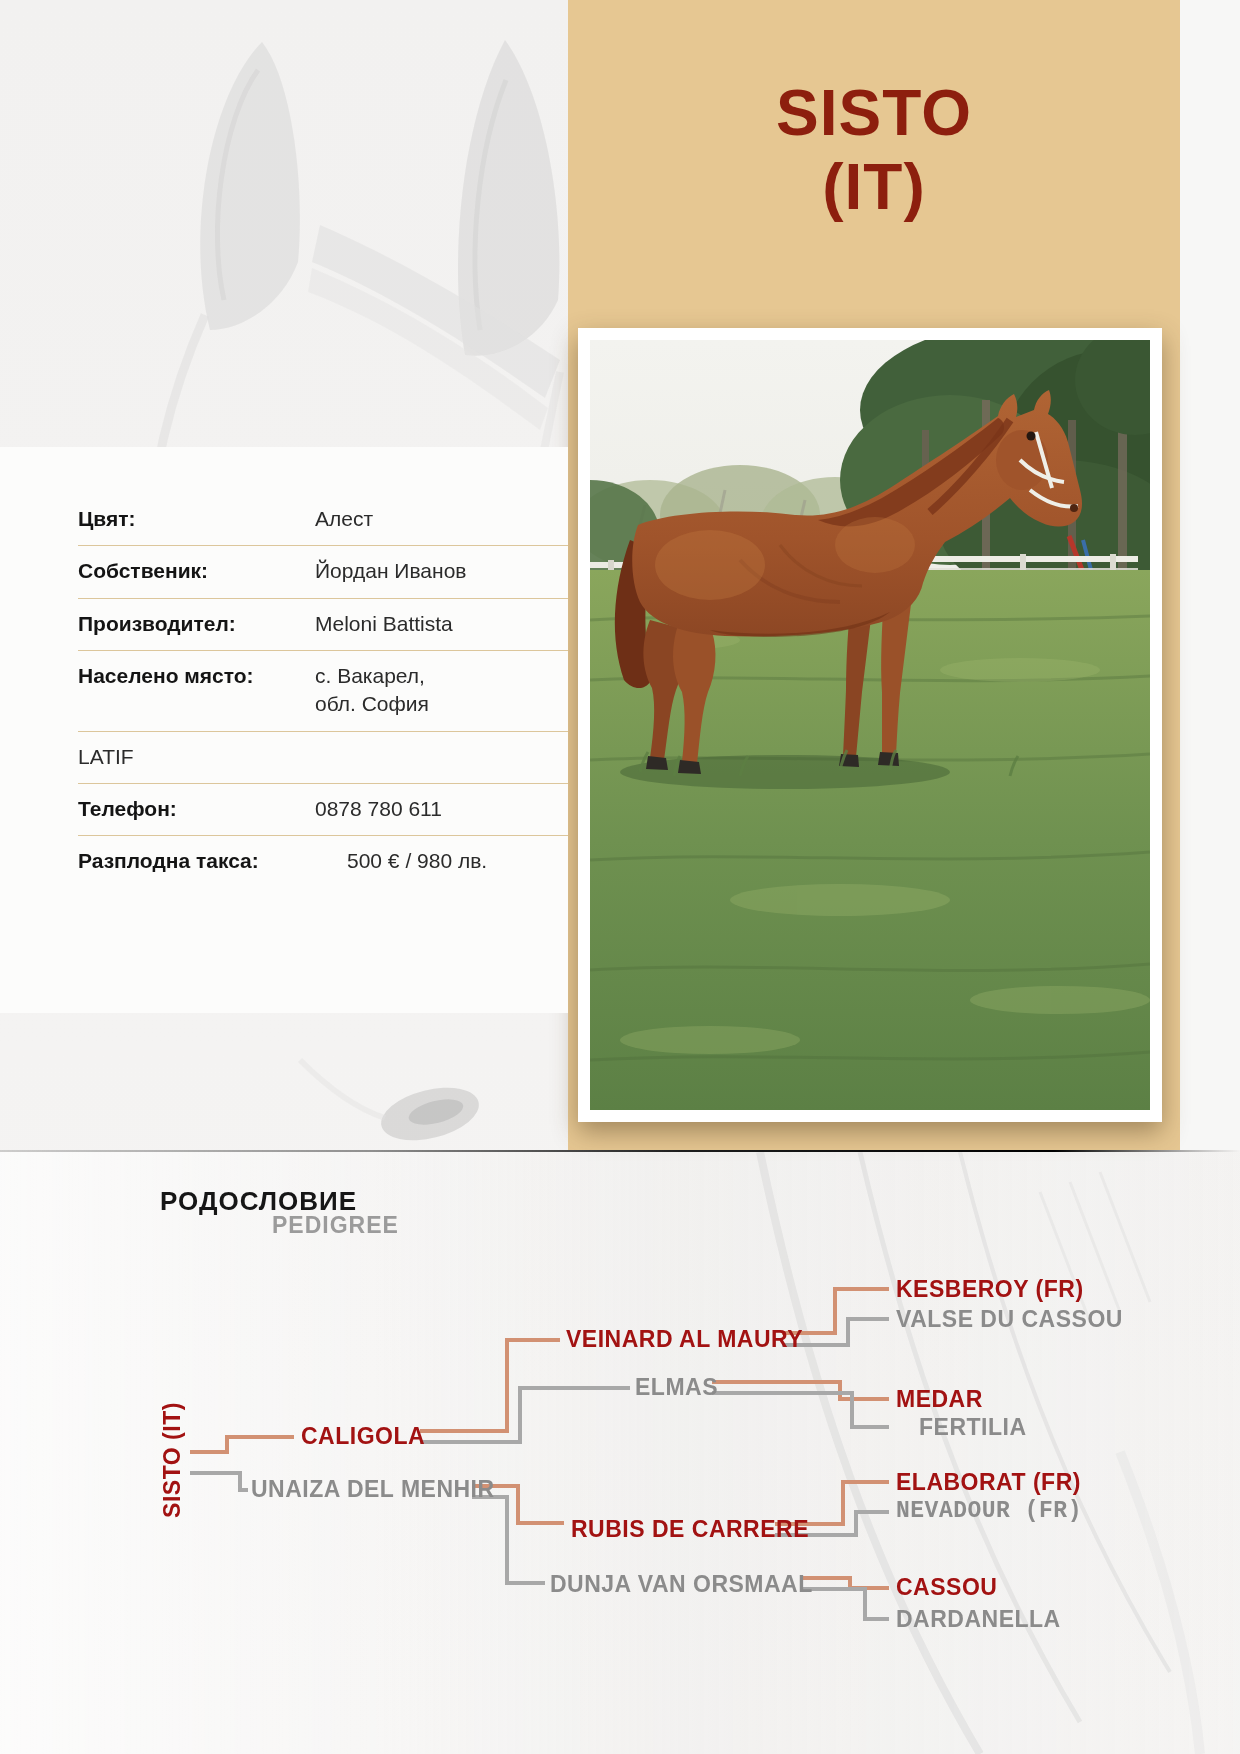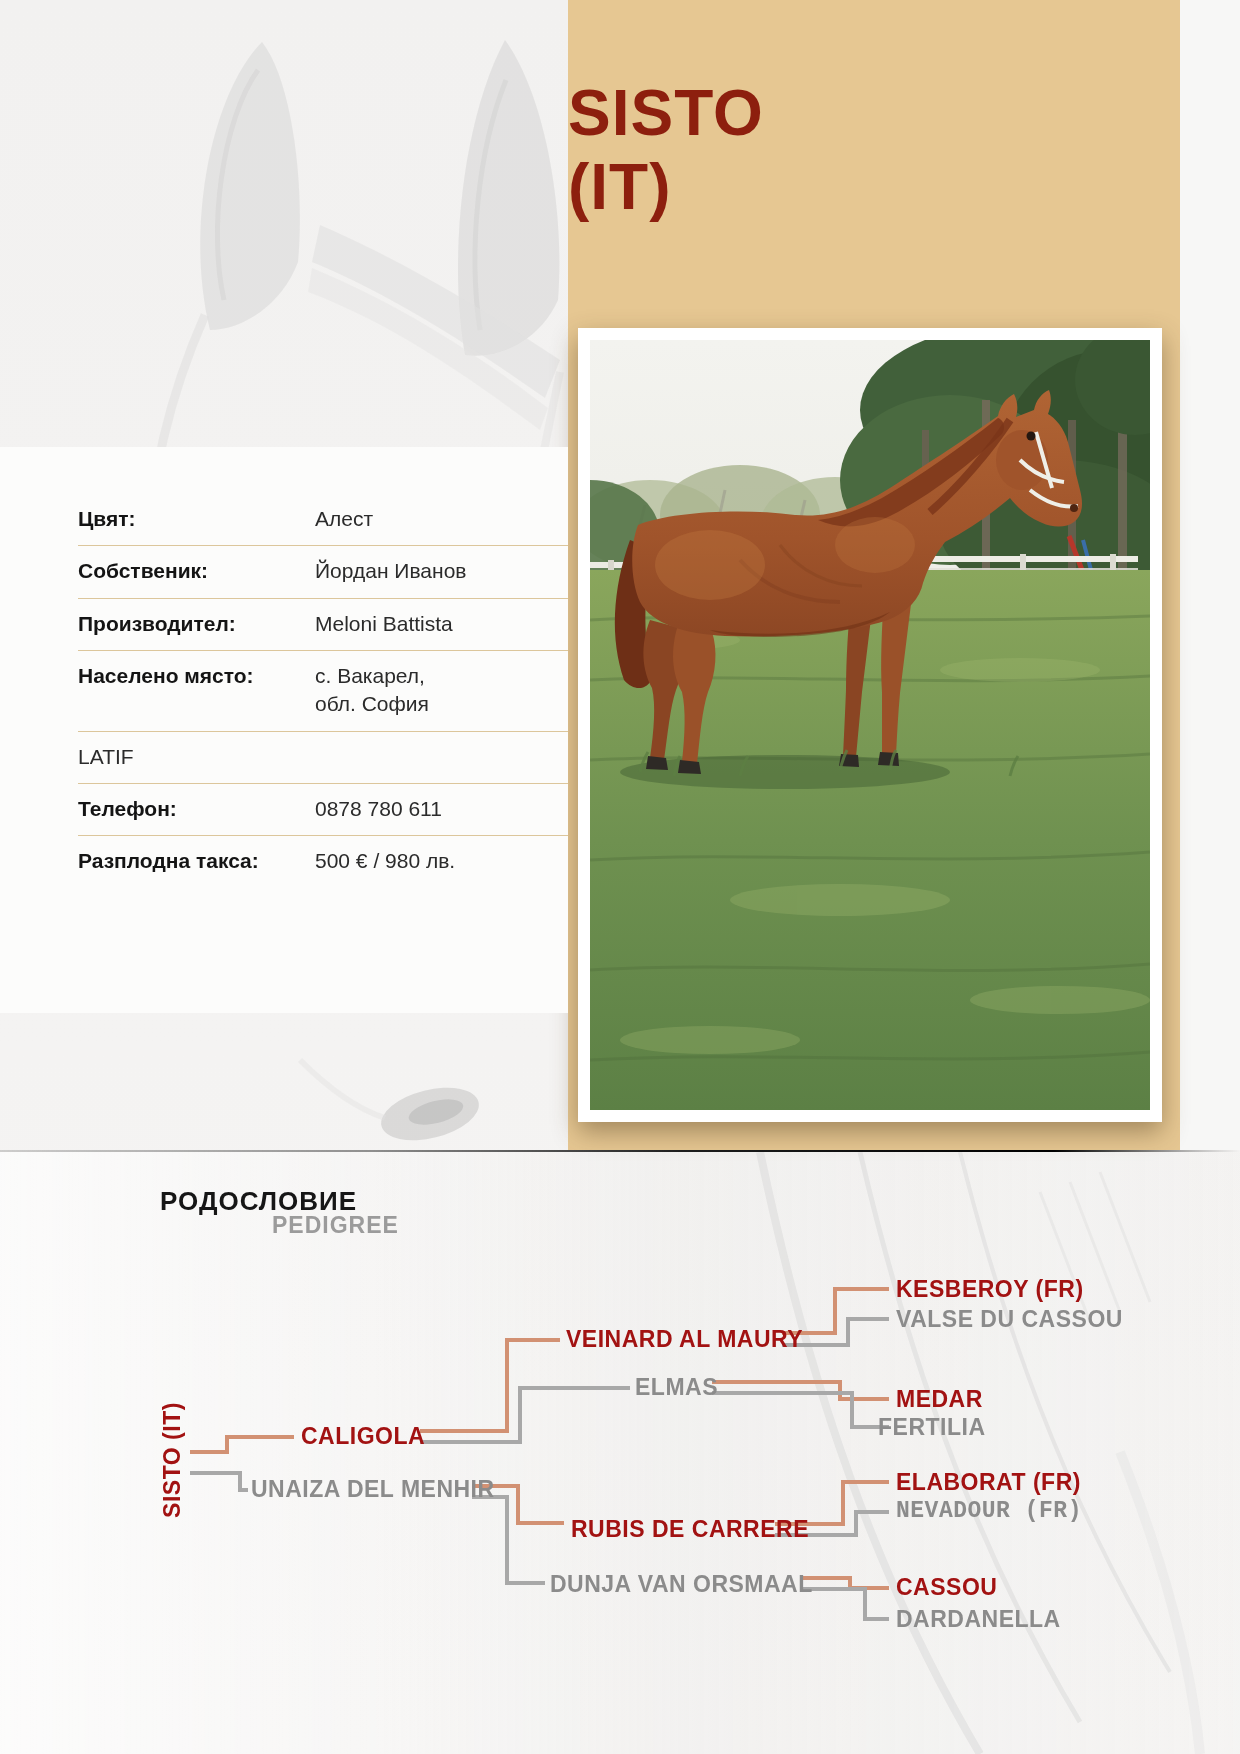--- a/index.html
+++ b/index.html
@@ -10,34 +10,34 @@
   }
   
   .sketch-top,.sketch-bottom{position:absolute;pointer-events:none;}
   .sketch-top{left:0;top:0;}
   .sketch-bottom{left:0;top:1152px;}
   
   .right-strip{position:absolute;left:1180px;top:0;width:60px;height:1150px;background:#f7f7f6;}
   
   .tan-panel{position:absolute;left:568px;top:0;width:612px;height:1150px;background:#e6c792;}
   .stallion-title{
-    position:absolute;left:0;top:76px;width:100%;
+    position:absolute;left:0;top:76px;width:100%;text-align:center;
     color:#8d1f0e;font-weight:bold;font-size:64px;line-height:1.16;letter-spacing:1px;
   }
   
   .photo-frame{
     position:absolute;left:578px;top:328px;width:560px;height:770px;
     background:#ffffff;padding:12px;box-shadow:0 10px 24px rgba(80,60,30,.45);
   }
   .photo-frame svg{display:block;}
   
   .info-panel{position:absolute;left:0;top:447px;width:568px;height:566px;background:#fcfcfb;}
   .info-table{position:absolute;left:78px;top:494px;width:490px;}
   .info-row{display:flex;align-items:flex-start;padding:11px 0 12px 0;border-bottom:1px solid #dcc69b;}
-  .info-row:last-child{border-bottom:none;}
+  .info-row:last-child{border-bottom:none;gap:32px;}
   .info-row.center{align-items:center;}
   .info-label{width:237px;flex:0 0 237px;font-weight:bold;color:#141414;font-size:21px;line-height:1.3;}
   .info-value{color:#2b2b2b;font-size:21px;line-height:1.35;}
   .multiline{white-space:pre-line;}
   
   .section-divider{
     position:absolute;left:0;top:1150px;width:1240px;height:2px;
     background:linear-gradient(90deg,rgba(90,90,90,.25) 0%,rgba(60,60,60,.55) 30%,#1d1d1d 55%,#000 85%,rgba(0,0,0,.25) 96%,rgba(0,0,0,0) 100%);
   }
   
@@ -303,20 +303,20 @@
     <div class="ped-node ped-gray" style="left:251px;top:324px;">UNAIZA DEL MENHIR</div>
 
     <div class="ped-node ped-red" style="left:566px;top:174px;">VEINARD AL MAURY</div>
     <div class="ped-node ped-gray" style="left:635px;top:222px;">ELMAS</div>
     <div class="ped-node ped-red" style="left:571px;top:364px;">RUBIS DE CARRERE</div>
     <div class="ped-node ped-gray" style="left:550px;top:419px;">DUNJA VAN ORSMAAL</div>
 
     <div class="ped-node ped-red" style="left:896px;top:124px;">KESBEROY (FR)</div>
     <div class="ped-node ped-gray" style="left:896px;top:154px;">VALSE DU CASSOU</div>
     <div class="ped-node ped-red" style="left:896px;top:234px;">MEDAR</div>
-    <div class="ped-node ped-gray" style="left:878px;top:262px;">FERTILIA</div>
+    <div class="ped-node ped-gray" style="left:919px;top:262px;">FERTILIA</div>
     <div class="ped-node ped-red" style="left:896px;top:317px;">ELABORAT (FR)</div>
     <div class="ped-node ped-gray" style="left:896px;top:346px;font-family:Liberation Mono, monospace;">NEVADOUR (FR)</div>
     <div class="ped-node ped-red" style="left:896px;top:422px;">CASSOU</div>
     <div class="ped-node ped-gray" style="left:896px;top:454px;">DARDANELLA</div>
   </div>
 
 </div>
 
 </body></html>

